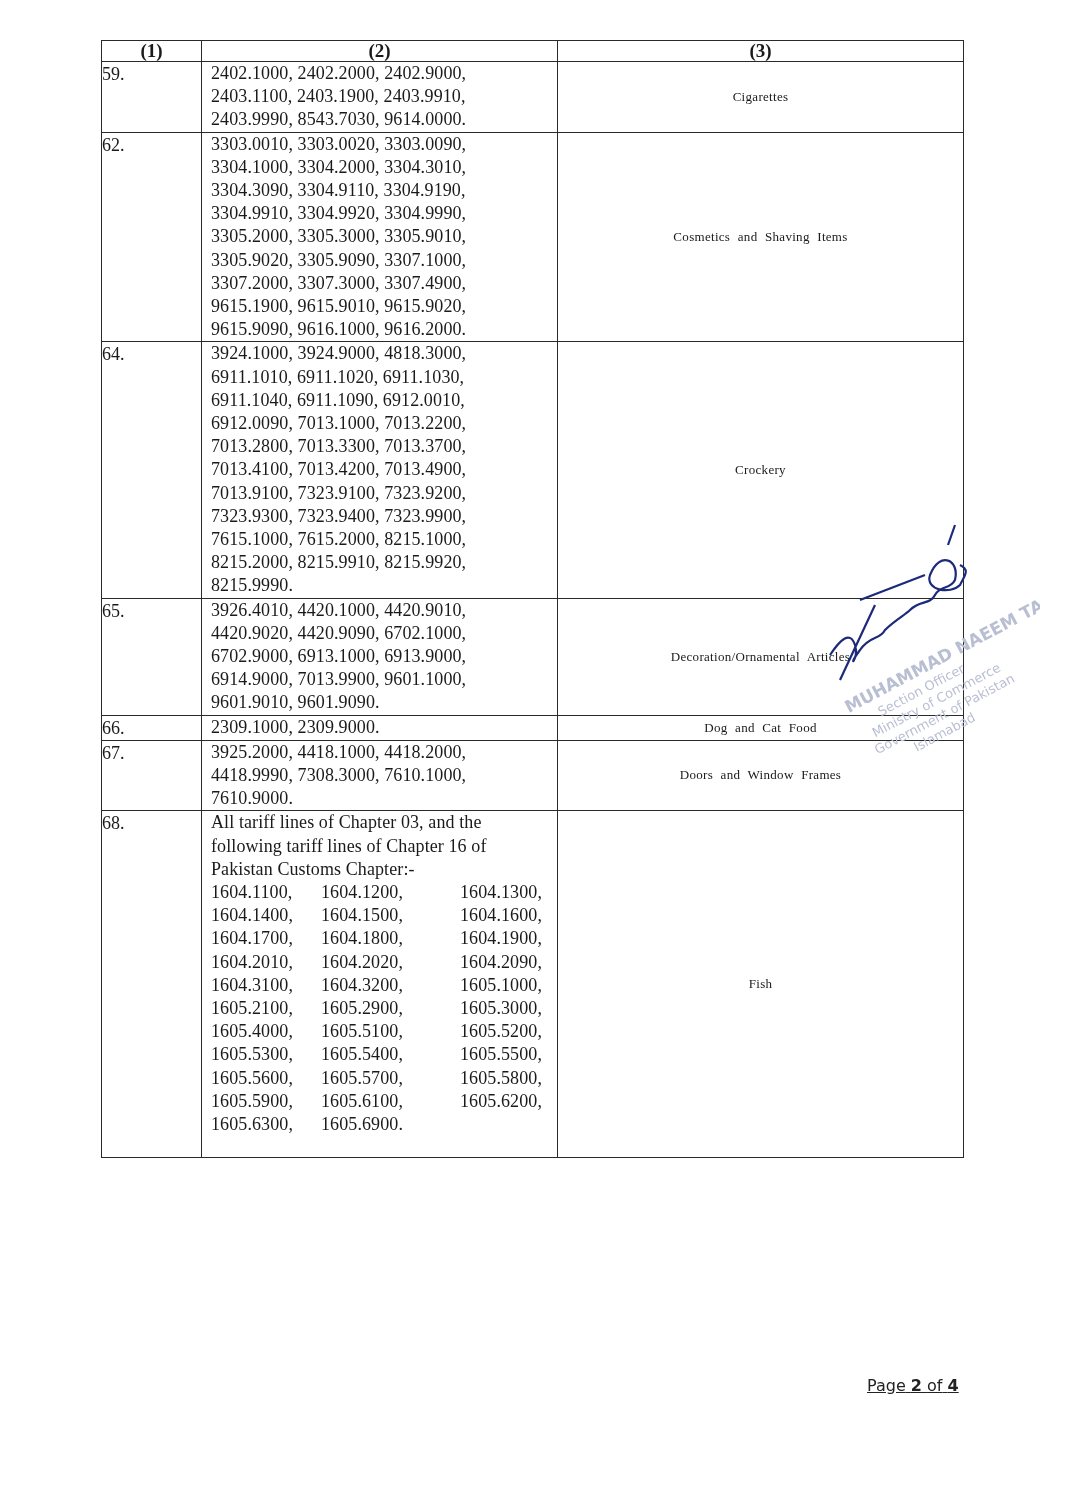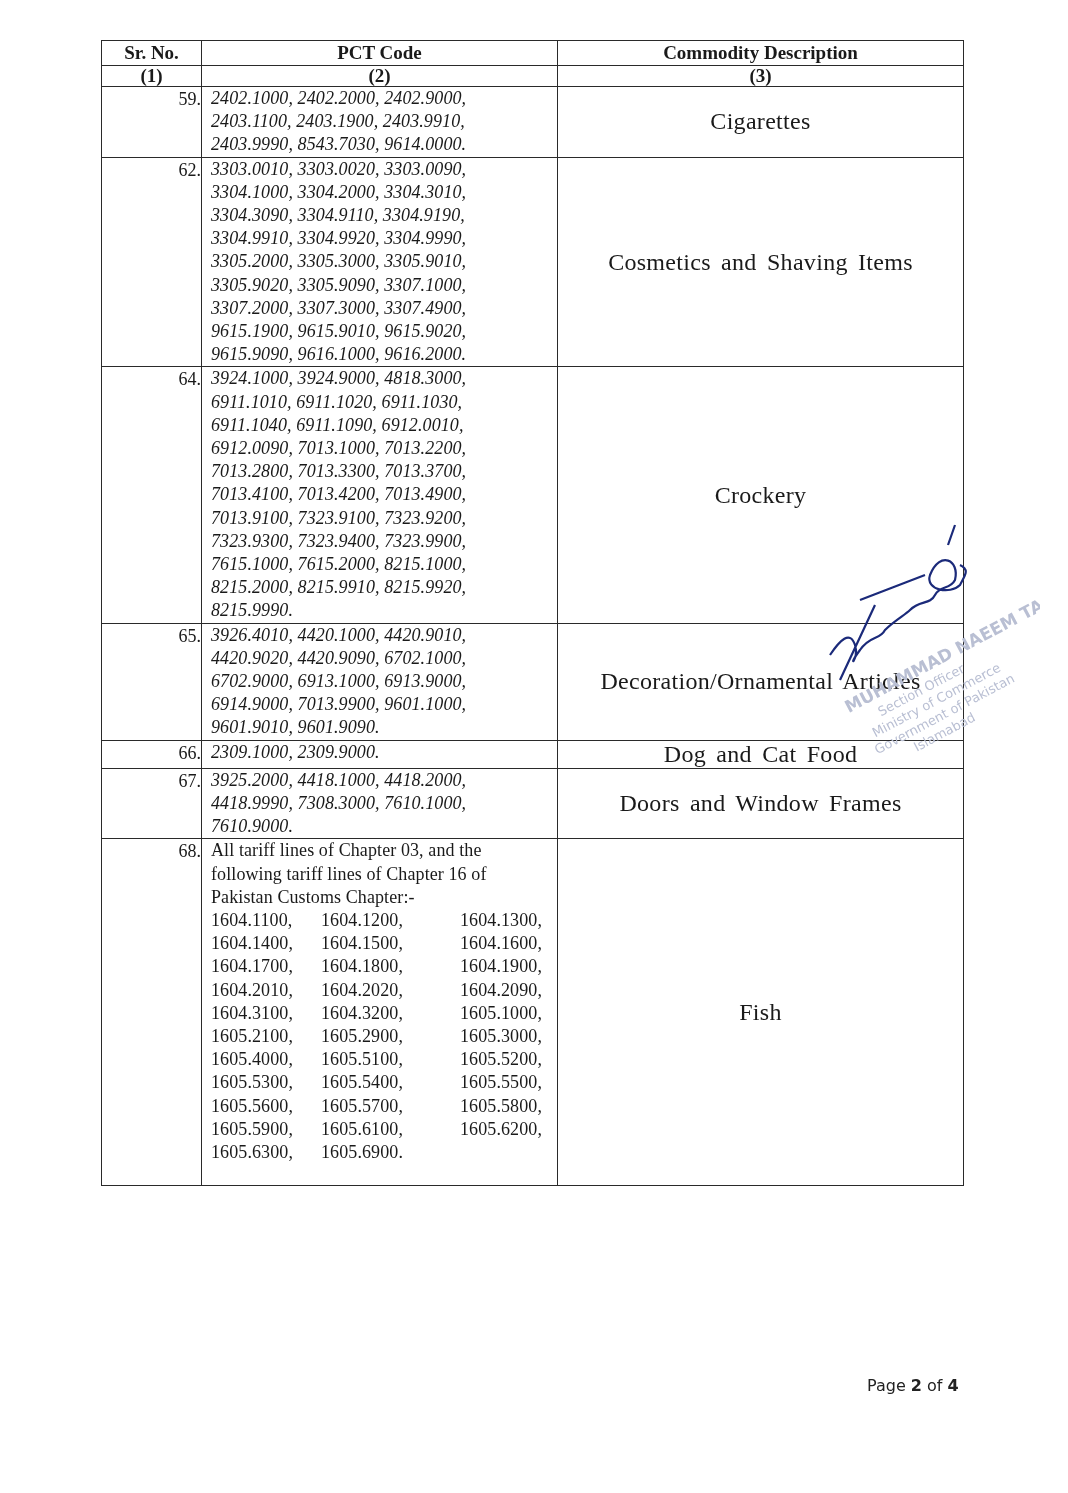--- a/index.html
+++ b/index.html
@@ -2,47 +2,42 @@
 <html><head>
 <meta charset="utf-8">
 <style>
   html, body { margin:0; padding:0; background:#ffffff; }
   body { width:1068px; height:1493px; position:relative; overflow:hidden; font-family:"Liberation Serif", serif; color:#1a1a1a; }
   .tbl { position:absolute; left:101px; top:40px; border-collapse:collapse; table-layout:fixed; width:862px; }
   .tbl td, .tbl th { border:1.6px solid #2a2a2a; padding:0; vertical-align:top; }
   .tbl th { font-weight:bold; font-size:19px; text-align:center; line-height:24px; }
   .tbl .sub th { font-size:19px; line-height:20px; }
   .col1 { width:100px; } .col2 { width:356px; } .col3 { width:406px; }
-  .sr { text-align:right; font-size:18px; line-height:23px; padding-top:1px !important; }
+  .sr { text-align:left; font-size:18px; line-height:23px; padding-top:1px !important; }
   .codes { font-size:18px; line-height:23.2px; padding-left:9px !important; letter-spacing:0.1px; }
-  .codes .ln { display:block; white-space:nowrap;font-style:italic; }
-  .desc { vertical-align:middle !important; text-align:center; font-size:24px; letter-spacing:0.3px; word-spacing:4px; }
+  .codes .ln { display:block; white-space:nowrap; }
+  .desc { vertical-align:middle !important; text-align:center; font-size:13px; letter-spacing:0.3px; word-spacing:4px; }
   .grid3 { display:grid; grid-template-columns:110px 131px 90px; }
   .grid3 span:nth-child(3n) { text-align:right; }
   .para { font-size:18px; line-height:23.2px; text-align:justify; padding-right:8px; }
   .para span { display:block; }
-  .footer { position:absolute; left:867px; top:1376px; font-family:"DejaVu Sans", sans-serif; font-size:16px; color:#222; }
+  .footer { position:absolute; left:867px; top:1376px; font-family:"DejaVu Sans", sans-serif; font-size:16px; color:#222;text-decoration:underline; }
   .footer b { font-weight:bold; }
   .stamp { position:absolute; left:810px; top:520px; width:230px; height:240px; pointer-events:none; }
 </style>
 </head>
 <body>
 
 <table class="tbl">
   <colgroup>
       <col class="col1">
       <col class="col2">
       <col class="col3">
     </colgroup>
   <thead>
-    <tr>
-      <th>Sr. No.</th>
-      <th>PCT Code</th>
-      <th>Commodity Description</th>
-    </tr>
     <tr class="sub">
       <th>(1)</th>
       <th>(2)</th>
       <th>(3)</th>
     </tr>
   </thead>
   <tbody id="tbody">
       <tr>
         <td class="sr">59.</td>
         <td class="codes">

